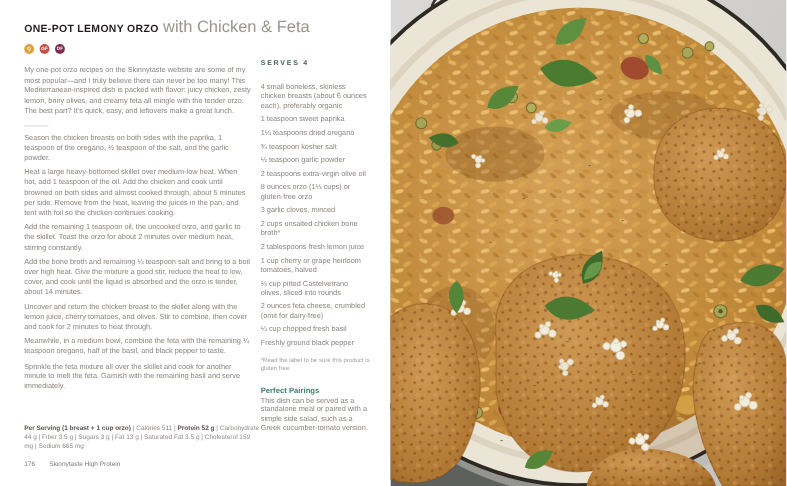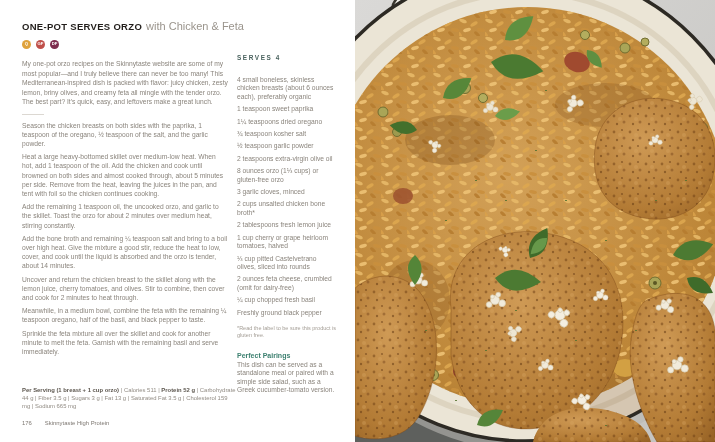--- a/index.html
+++ b/index.html
@@ -2,21 +2,21 @@
 <html><head>
 <meta charset="utf-8">
 <style>
   html,body{margin:0;padding:0;background:#e9e9e9;}
   .spread{position:relative;width:715px;height:442px;background:#ffffff;overflow:hidden;
           font-family:"Liberation Sans", sans-serif;-webkit-font-smoothing:antialiased;}
   
   .left-col{position:absolute;left:22px;top:16px;width:206px;}
   .title-row{white-space:nowrap;}
   .recipe-title{font-size:9.5px;font-weight:bold;letter-spacing:.3px;color:#221e1b;}
-  .recipe-subtitle{font-size:11px;font-weight:normal;color:#9a948c;margin-left:4px;margin-top:43px;}
+  .recipe-subtitle{font-size:15px;font-weight:normal;color:#9a948c;margin-left:4px;margin-top:43px;}
   .badges{display:flex;gap:5px;margin-top:6px;}
   .badge{width:9px;height:9px;border-radius:50%;color:#fff;font-size:4.2px;font-weight:bold;
          display:flex;align-items:center;justify-content:center;line-height:1;}
   .badge-q{background:#DFA23C;}
   .badge-gf{background:#C0504A;}
   .badge-df{background:#7E2D4E;}
   .intro{margin:10px 0 0 0;font-size:6.7px;line-height:9.5px;color:#8a847c;}
   .rule{width:22px;height:1px;background:#dcd8d2;margin:7px 0 6px 0;}
   .step{margin:0 0 4px 0;font-size:6.7px;line-height:9.2px;color:#8a847c;}
   .nutrition{position:absolute;left:22px;top:380px;width:214px;font-size:5.9px;line-height:8px;color:#918b83;}
@@ -33,21 +33,21 @@
   
   .photo{position:absolute;left:355px;top:0;width:360px;height:442px;display:block;}
 </style>
 </head>
 <body>
 
 <div class="spread">
 
   <div class="left-col">
     <div class="title-row">
-      <span class="recipe-title">ONE-POT SERVES ORZO</span><span class="recipe-subtitle">with Chicken &amp; Feta</span>
+      <span class="recipe-title">ONE-POT LEMONY ORZO</span><span class="recipe-subtitle">with Chicken &amp; Feta</span>
     </div>
     <div class="badges">
       <span class="badge badge-q">Q</span>
       <span class="badge badge-gf">GF</span>
       <span class="badge badge-df">DF</span>
     </div>
     <p class="intro">My one-pot orzo recipes on the Skinnytaste website are some of my most popular—and I truly believe there can never be too many! This Mediterranean-inspired dish is packed with flavor: juicy chicken, zesty lemon, briny olives, and creamy feta all mingle with the tender orzo. The best part? It's quick, easy, and leftovers make a great lunch.</p>
     <div class="rule"></div>
     <p class="step">Season the chicken breasts on both sides with the paprika, 1 teaspoon of the oregano, ½ teaspoon of the salt, and the garlic powder.</p>
     <p class="step">Heat a large heavy-bottomed skillet over medium-low heat. When hot, add 1 teaspoon of the oil. Add the chicken and cook until browned on both sides and almost cooked through, about 5 minutes per side. Remove from the heat, leaving the juices in the pan, and tent with foil so the chicken continues cooking.</p>

